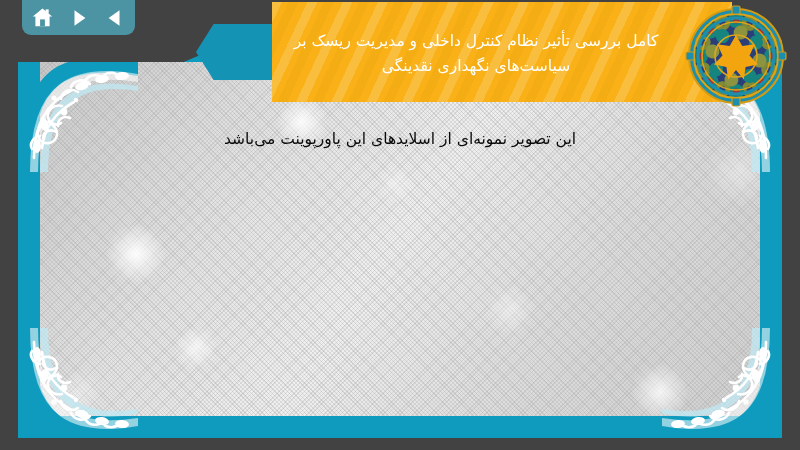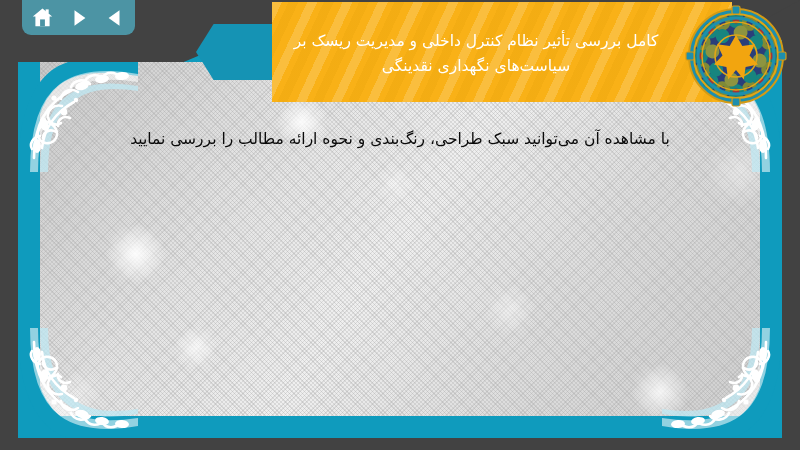--- a/index.html
+++ b/index.html
@@ -472,16 +472,16 @@
         <svg width="23" height="23" viewBox="0 0 23 23" aria-hidden="true">
           <path d="M11.5 2.4 L21.2 10.6 L18.6 10.6 L18.6 20.2 L4.4 20.2 L4.4 10.6 L1.8 10.6 Z" fill="#ffffff"></path>
           <rect x="14.6" y="3.4" width="3.1" height="4.2" fill="#ffffff"></rect>
           <rect x="9.1" y="13.4" width="4.8" height="6.8" fill="#4c94a4"></rect>
         </svg>
       </span>
     </div>
   </div>
 
   <div class="body-copy">
-    <div class="body-line">با مشاهده آن می‌توانید سبک طراحی، رنگ‌بندی و نحوه ارائه مطالب را بررسی نمایید</div>
+    <div class="body-line">این تصویر نمونه‌ای از اسلایدهای این پاورپوینت می‌باشد</div>
   </div>
 
 </div>
 
 </body></html>

